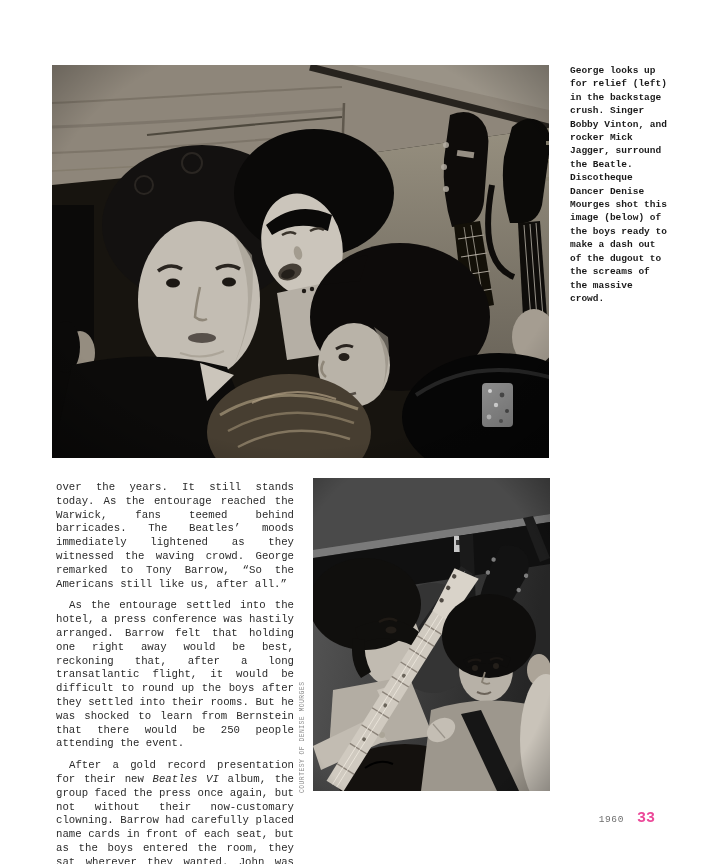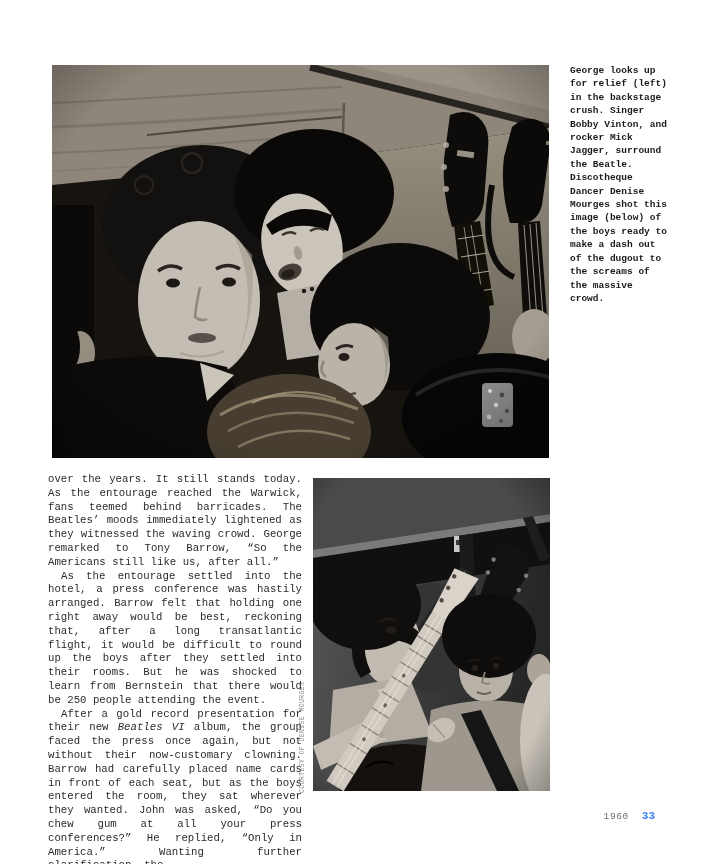--- a/index.html
+++ b/index.html
@@ -16,36 +16,36 @@
   .caption {
     position:absolute; left:570px; top:64px; width:100px;
     font-size:9.5px; line-height:13.4px; font-weight:bold;
     color:#1a1a1a; text-align:left;
   }
   .body-col {
     position:absolute; left:48px; top:473px; width:254px;
     font-size:10.7px; line-height:13.8px; text-align:justify;
     color:#2b2b2b;
   }
-  .body-col p { margin:0; }
+  .body-col p { margin:8px; }
   .body-col p.indent { text-indent:13px; }
   .body-col i { font-style:italic; }
 
   .photo-credit {
     position:absolute; left:299px; top:648px; height:145px;
     writing-mode:vertical-rl; transform:rotate(180deg);
     font-size:6.4px; letter-spacing:.45px; color:#8d8d8d;
     white-space:nowrap; text-align:left;
   }
   .footer {
     position:absolute; top:810px; right:55px;
     display:flex; align-items:baseline; gap:13px;
   }
   .footer .year   { font-size:9.5px;  color:#6e6e6e; letter-spacing:.6px; }
-  .footer .pageno { font-size:11px; font-weight:bold; color:#3b82f6; }
+  .footer .pageno { font-size:15px; font-weight:bold; color:#ec4899; }
 </style>
 </head>
 <body>
 
 <div class="page">
 
   <figure class="photo top-photo" style="margin:0;">
     <svg viewBox="0 0 497 393" preserveAspectRatio="none">
       <defs>
         <linearGradient id="wallg" x1="0" y1="0" x2="0" y2="1">

